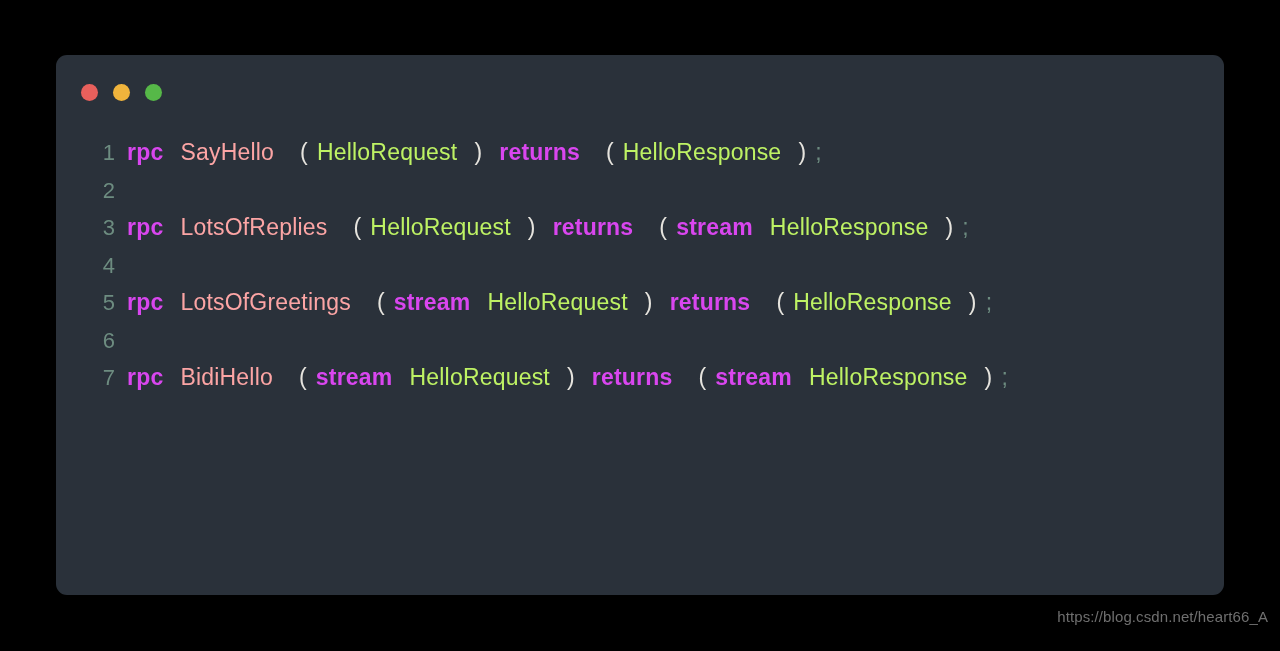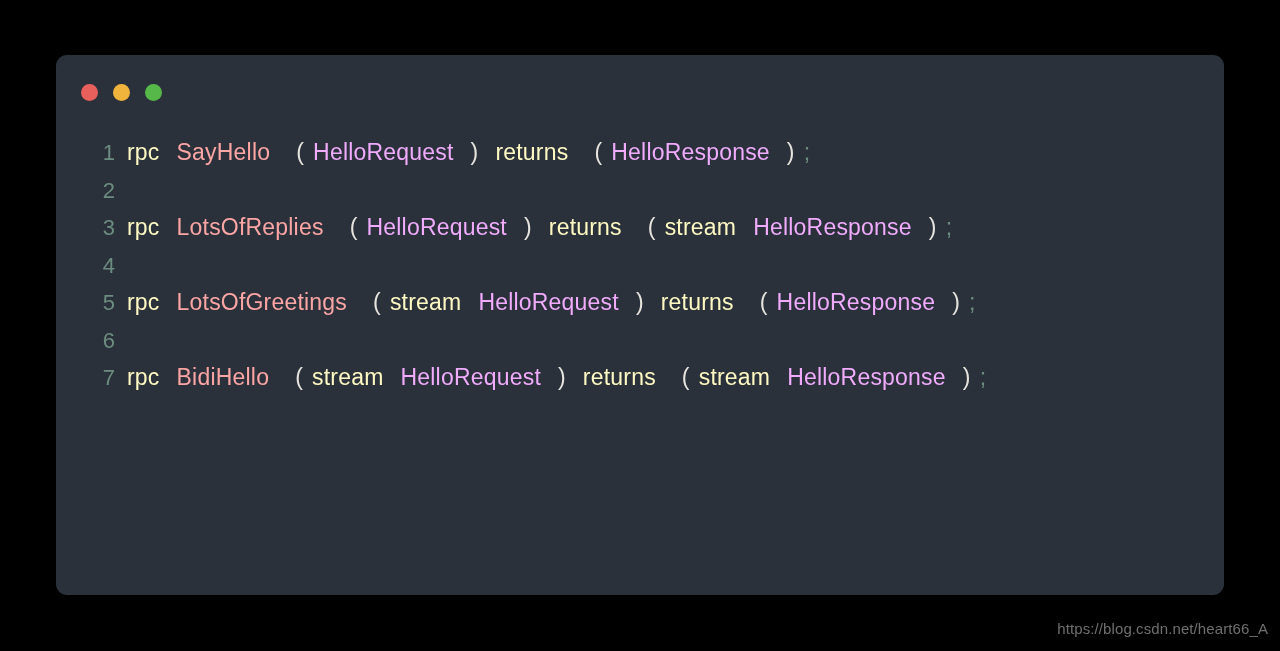--- a/index.html
+++ b/index.html
@@ -72,34 +72,34 @@
     font-size: 22px;
     padding-right: 0px;
     -moz-user-select: none;
     user-select: none;
   }
   .code-text {
     display: inline-block;
     padding-left: 12px;
     letter-spacing: 0.2px;
   }
-  .tk-kw    { color: #fef9c3; }
+  .tk-kw    { color: #d946ef; font-weight: bold; }
   .tk-id    { color: #fca5a5; }
-  .tk-type  { color: #f0abfc; }
+  .tk-type  { color: #bef264; }
   .tk-paren { color: #e6e4de; }
   .tk-semi  { color: #6d8c80; }
   .sp-s  { display: inline-block; width: 9px; }
   .sp-m  { display: inline-block; width: 17px; }
   .sp-l  { display: inline-block; width: 26px; }
 
   
   #watermark {
     position: absolute;
     right: 12px;
-    bottom: 14px;
+    bottom: 26px;
     color: #6f6f6f;
     font-size: 15px;
     font-family: "Liberation Sans", sans-serif;
     letter-spacing: 0.1px;
   }
 </style>
 </head>
 <body>
 
 <div id="code-window">

